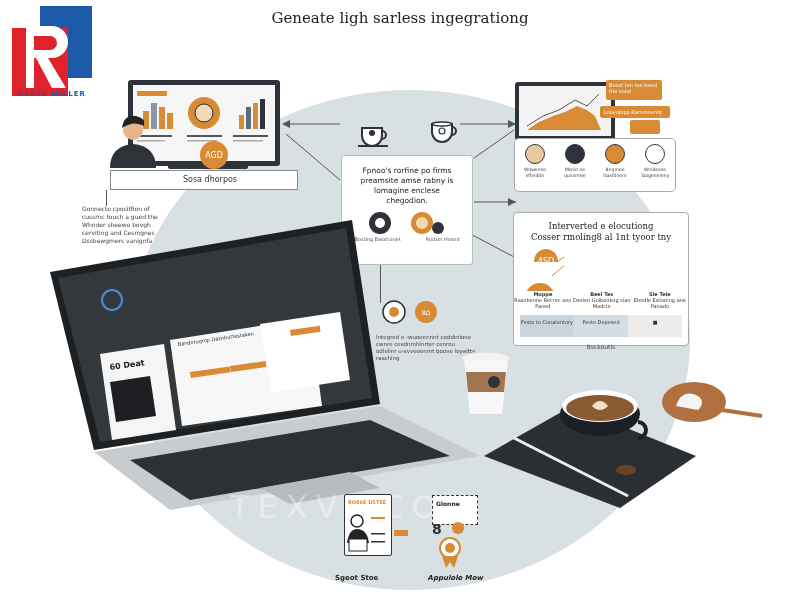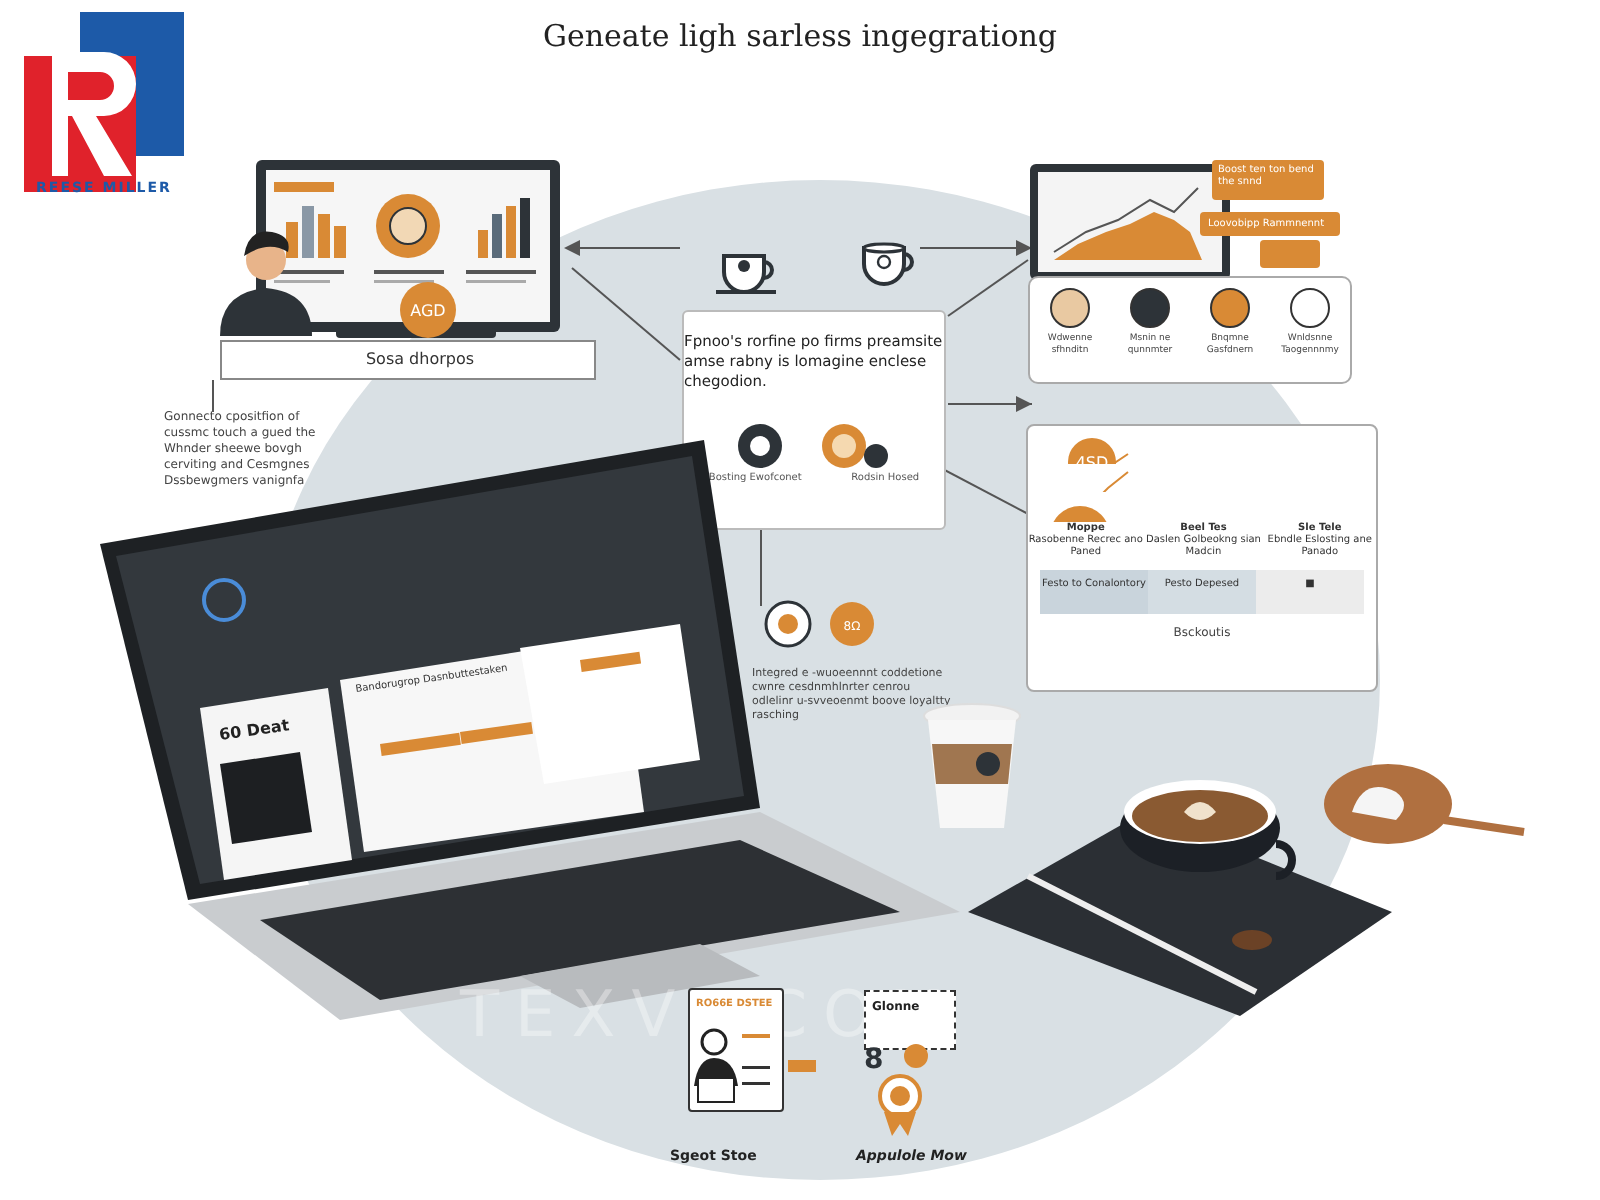--- a/index.html
+++ b/index.html
@@ -14,21 +14,21 @@
   .title .l3 { font-size: 15px; line-height: 18px; }
 
   .monitor { left: 128px; top: 80px; width: 152px; height: 86px; background: #2d3338; border-radius: 3px; padding: 5px; }
   .monitor-screen { width: 100%; height: 100%; background: #f6f6f6; position: relative; }
   .monitor-stand { left: 168px; top: 164px; width: 80px; height: 5px; background: #2d3338; border-radius: 2px; }
   .person { left: 108px; top: 112px; width: 50px; height: 56px; }
   .info-box { left: 110px; top: 170px; width: 188px; height: 20px; border: 1px solid #888; background: #fff; font-size: 8px; text-align: center; line-height: 18px; color: #333; padding-left: 12px; }
   .left-note { left: 82px; top: 205px; width: 90px; font-size: 6px; line-height: 8px; color: #444; }
 
   .card-center { left: 341px; top: 155px; width: 132px; height: 110px; background: #fff; border: 1px solid #bbb; border-radius: 3px; overflow: hidden; }
-  .card-center .txt { font-size: 7.5px; line-height: 10px; color: #222; padding: 10px 0 0; }
+  .card-center .txt { font-size: 7.5px; line-height: 10px; text-align: center; color: #222; padding: 10px 15px 0; }
   .card-center .footer { position: absolute; left: 0; bottom: 0; width: 100%; height: 22px; background: #d98a35; display: flex; align-items: center; justify-content: space-between; padding: 0 10px; }
   .card-center .btn { background: #fff; font-size: 6px; padding: 3px 8px; border-radius: 2px; color: #555; border: none; }
   .card-center .out { font-size: 6.5px; font-weight: bold; color: #333; }
   .cc-gear-labels { position: absolute; top: 80px; left: 0; width: 100%; display: flex; justify-content: space-around; font-size: 5px; color: #555; }
 
   .cup-icon { width: 34px; height: 26px; }
 
   .right-monitor { left: 515px; top: 82px; width: 100px; height: 58px; background: #2d3338; border-radius: 3px; padding: 4px; }
   .right-screen { width: 100%; height: 100%; background: #f4f4f4; }
   .orange-pop { left: 606px; top: 80px; width: 56px; height: 20px; background: #d98a35; border-radius: 2px; font-size: 5px; color: #fff; padding: 2px 3px; }
@@ -174,20 +174,24 @@
     <div class="icon-circ" style="background:#d98a35"></div>
     <span>Bnqmne Gasfdnern</span>
   </div>
   <div class="icon-item">
     <div class="icon-circ" style="background:#fff"></div>
     <span>Wnldsnne Taogennnmy</span>
   </div>
 </div>
 
 <div class="abs analytics">
+  <div class="h">
+    <div>Interverted e elocutiong</div>
+    <div>Cosser rmoling8 al 1nt tyoor tny</div>
+  </div>
   <div class="charts">
     <svg width="52" height="44">
       <polyline points="2,40 14,28 24,34 38,18 50,10" fill="none" stroke="#d98a35" stroke-width="1"></polyline>
       <circle cx="32" cy="14" r="12" fill="#d98a35"></circle>
       <text x="32" y="17" font-size="8" text-anchor="middle" fill="#fff" font-family="DejaVu Sans, sans-serif">4SD</text>
       <rect x="28" y="26" width="6" height="14" fill="#222"></rect>
     </svg>
     <svg width="52" height="44">
       <path d="M2 42 L16 30 L26 34 L38 18 L50 22 L50 42z" fill="#c7d0d6"></path>
       <polyline points="2,40 16,28 28,24 40,12 50,4" fill="none" stroke="#d98a35" stroke-width="1"></polyline>

